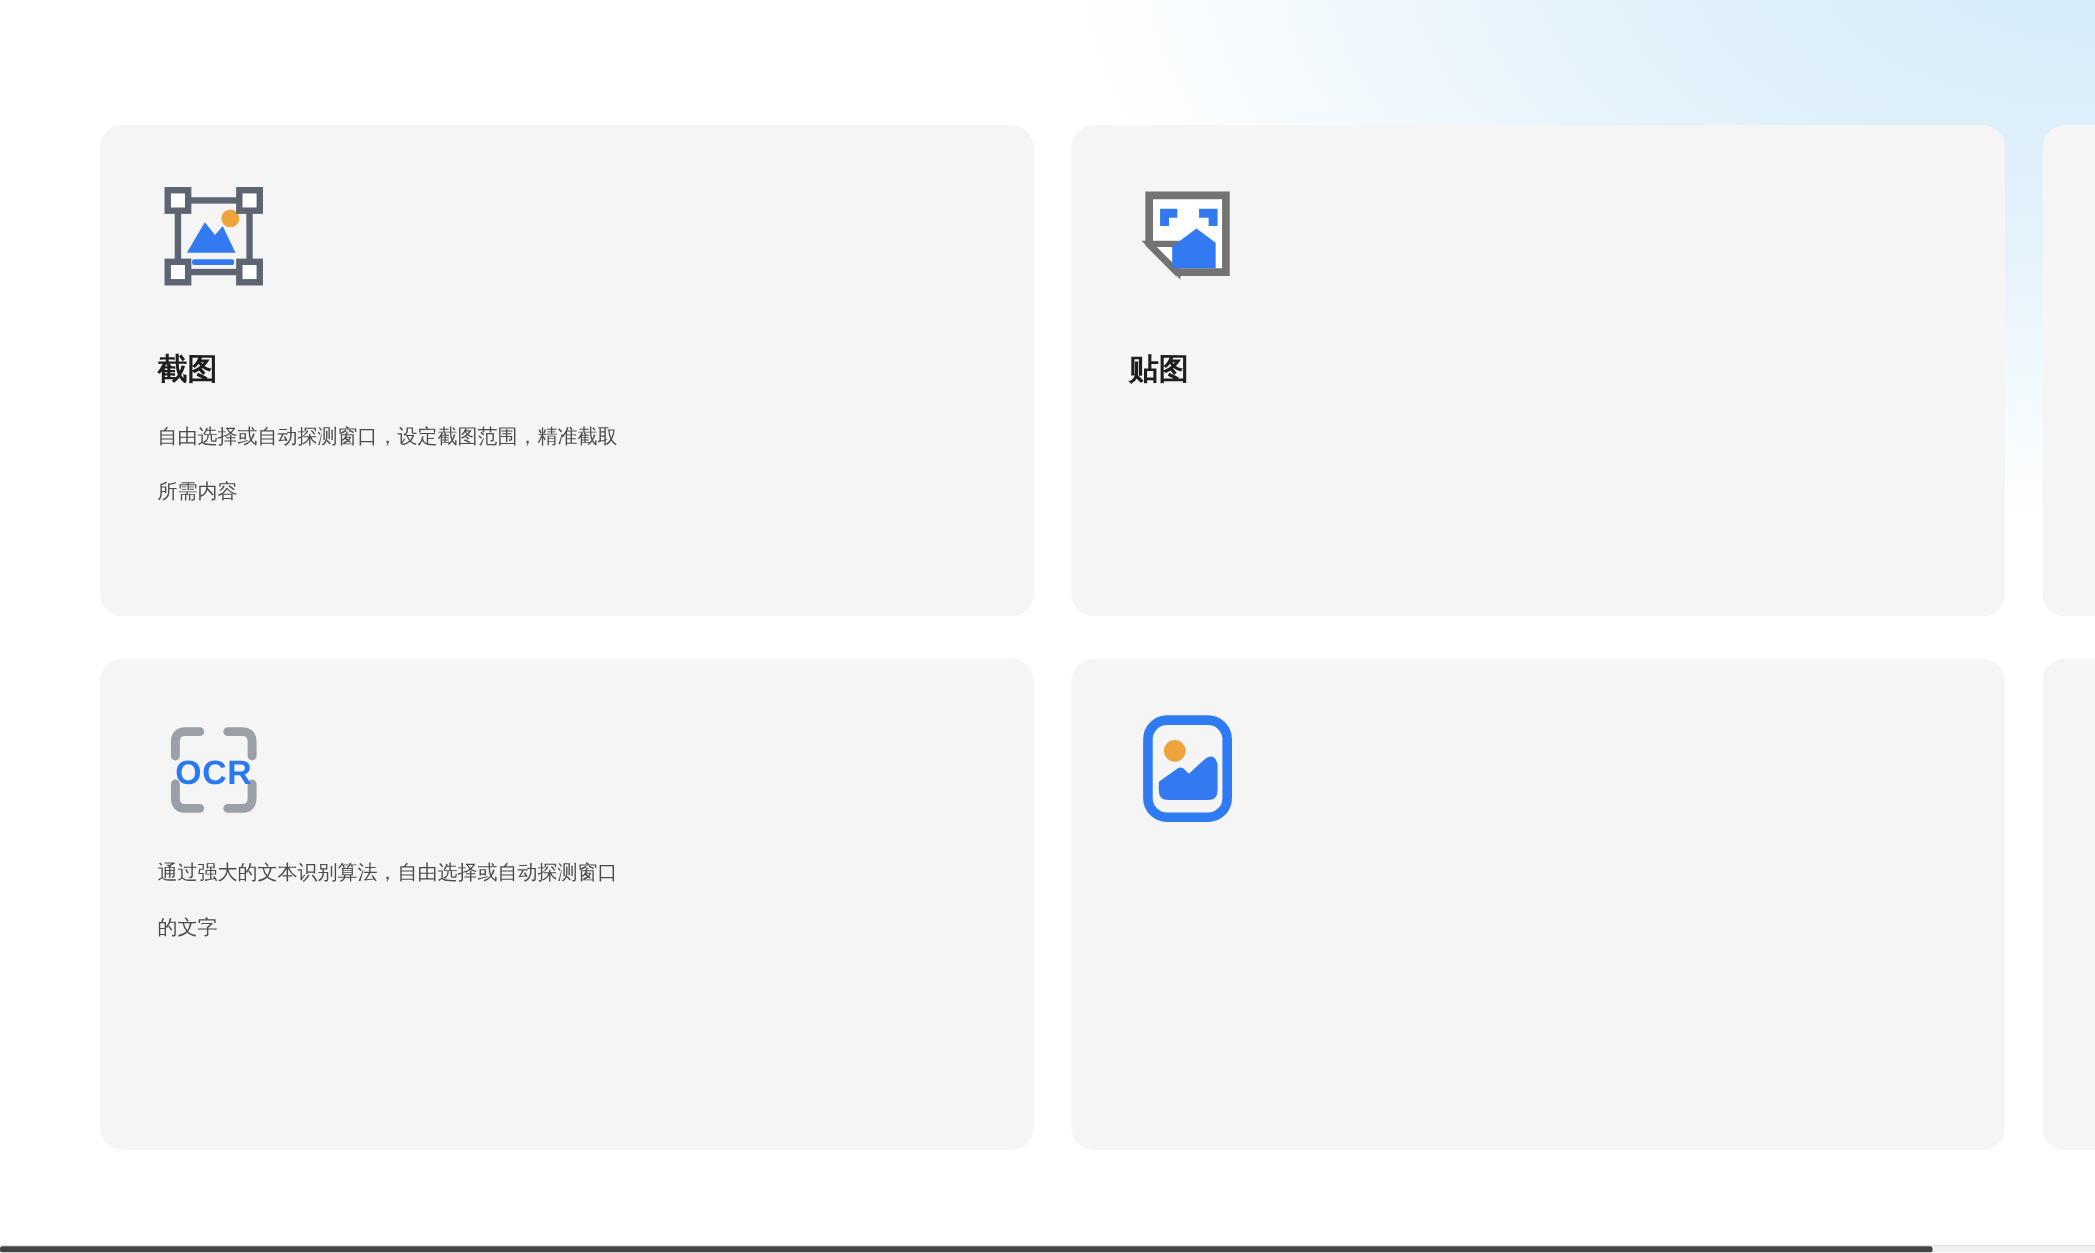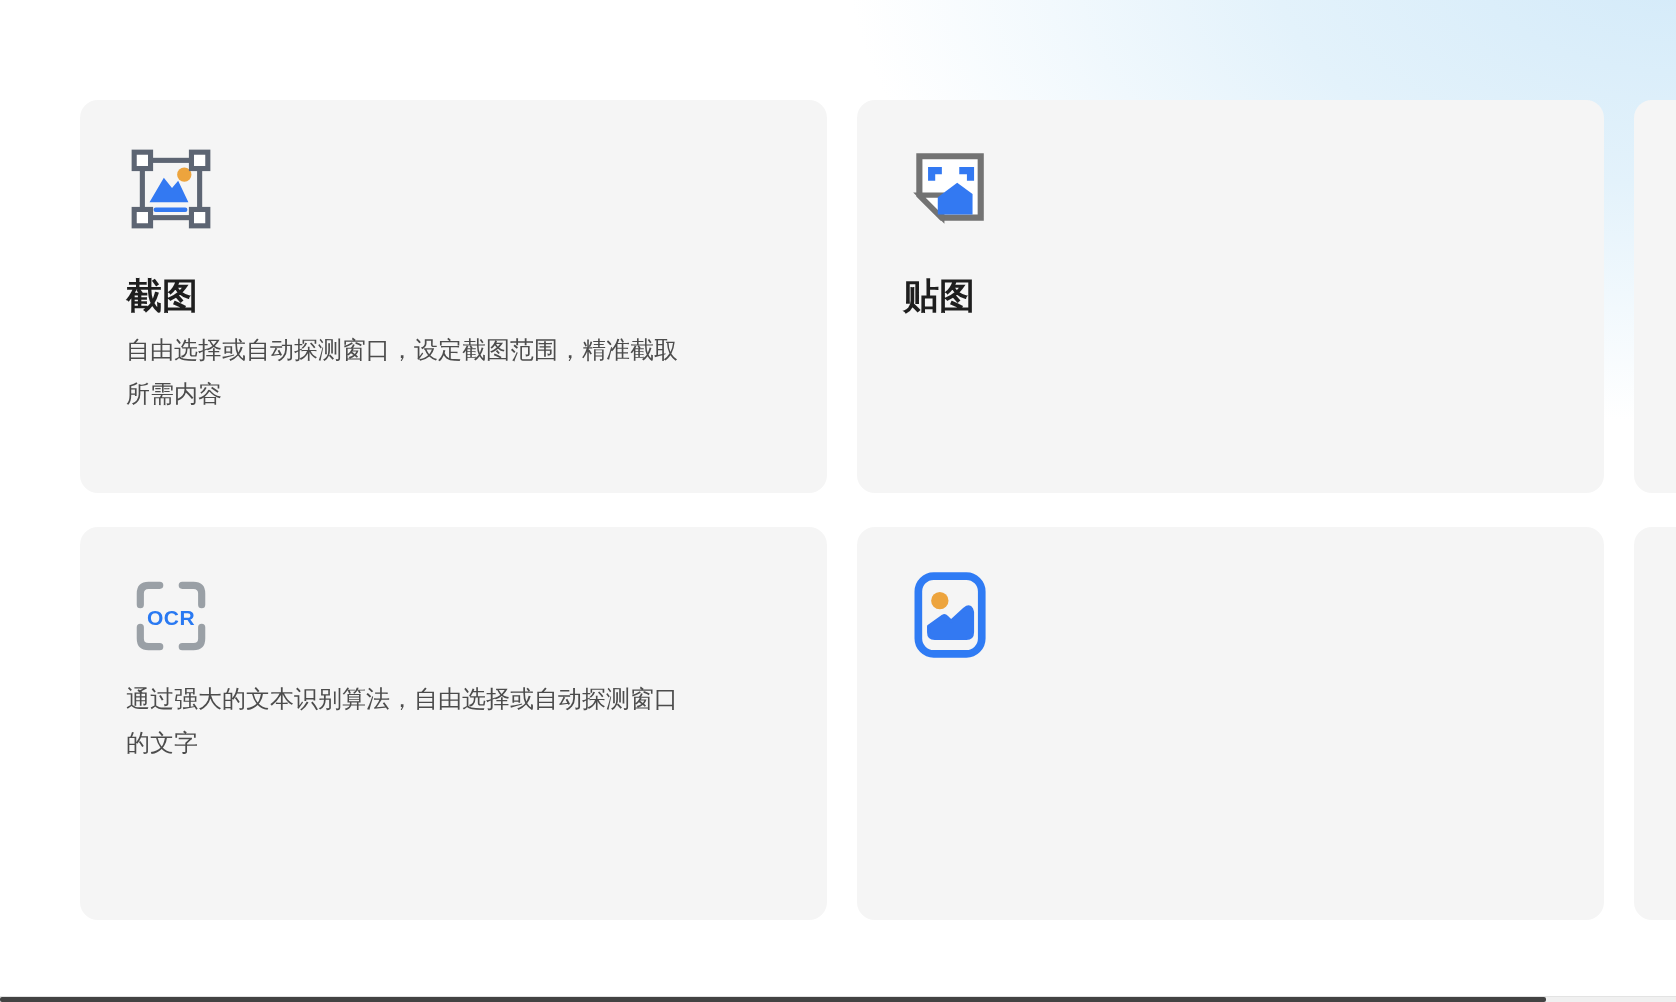--- a/index.html
+++ b/index.html
@@ -37,38 +37,38 @@
     position: relative;
   }
   .icon-box svg { display: block; }
 
   .ocr-label {
     position: absolute;
     left: 0; right: 0;
     top: 50%;
     transform: translateY(-42%);
     text-align: center;
-    font-size: 21px;
+    font-size: 27px;
     font-weight: 700;
     letter-spacing: 0.5px;
     color: #2979f2;
   }
 
   .card-title {
     margin-top: 46px;
-    font-size: 36px;
+    font-size: 24px;
     font-weight: 700;
     color: #1e1e1e;
     line-height: 32px;
   }
 
   .card-desc {
     margin-top: 16px;
     width: 625px;
-    font-size: 24px;
+    font-size: 16px;
     color: #4c4c4c;
     line-height: 44px;
     white-space: pre-line;
   }
 
   .scrollbar-track {
     position: absolute;
     left: 0; bottom: 0;
     width: 1676px; height: 5px;
     background: #f0f0f0;

